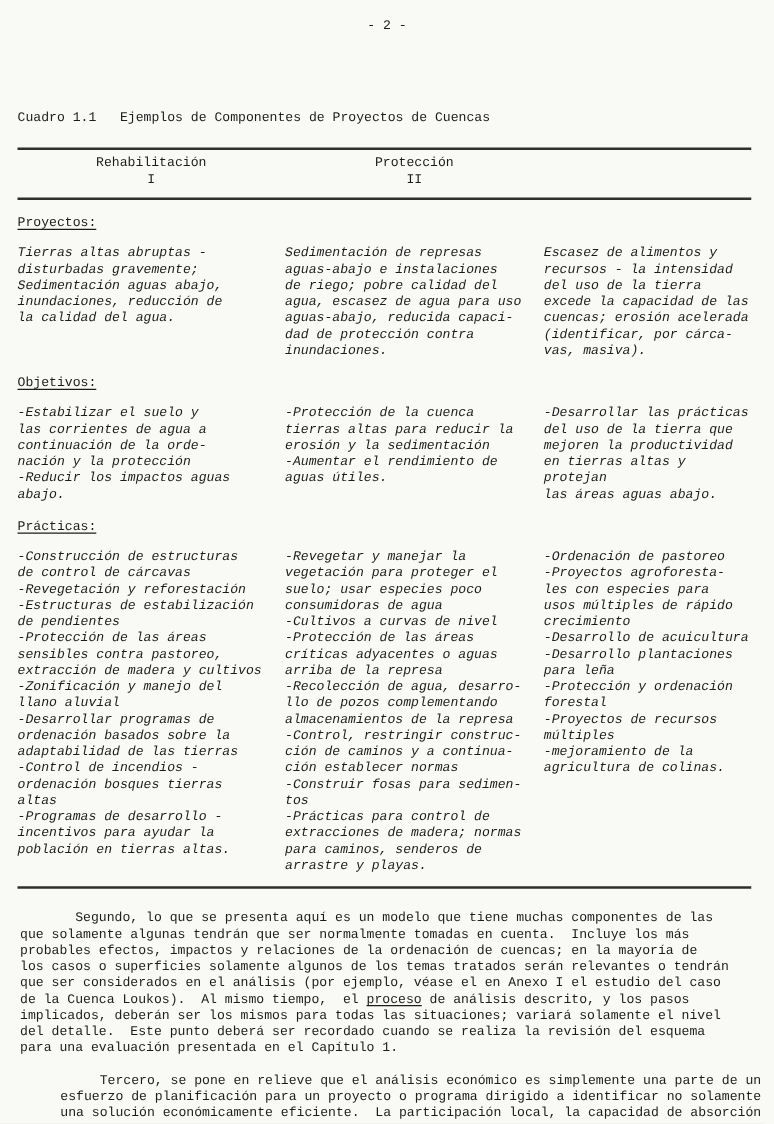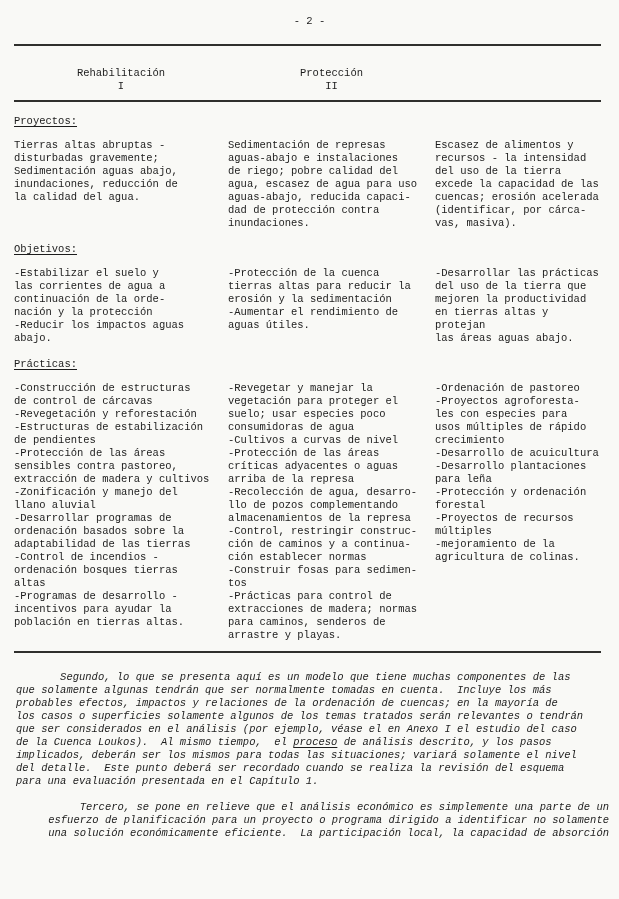--- a/index.html
+++ b/index.html
@@ -17,35 +17,36 @@
     padding-top:15px;
   }
   .page-number{text-align:center;white-space:pre;}
   .table-title{margin:61px 0 0 14px;white-space:pre;}
   .rule{border:none;border-top:2px solid #2f2f2d;width:587px;margin:0 0 0 14px;}
   .rule-top{margin-top:16px;}
   .rule-mid{margin-top:3px;}
   .rule-bottom{margin-top:9px;}
   .col-grid{display:grid;grid-template-columns:214px 207px 172px;margin-left:14px;width:593px;}
   .thead{padding:5px 0 4px 0;}
-  .thead .th{text-align:center;margin-top:16px;}
+  .thead .th{text-align:center;}
   .section-heading{margin:13px 0 0 14px;text-decoration:underline;text-underline-offset:2px;}
-  .row{margin-top:11px;}
+  .row{margin-top:11px;font-style:italic;}
   .cell{white-space:pre-wrap;padding-right:8px;}
-  .paragraph{margin:18px 10px 0 16px;white-space:pre-wrap;font-style:italic;}
+  .paragraph{margin:18px 10px 0 16px;white-space:pre-wrap;}
   .paragraph.second{margin-top:13px;text-align:right;}
   .uline{text-decoration:underline;text-underline-offset:2px;white-space:pre-wrap;}
 </style>
 </head>
 <body>
 
 <div class="page">
 
   <div class="page-number">- 2 -</div>
 
+  <div class="table-title">Cuadro 1.1   Ejemplos de Componentes de Proyectos de Cuencas</div>
 
   <hr class="rule rule-top">
 
   <div class="col-grid thead">
     <div class="th">
       <div>Rehabilitación</div>
       <div>I</div>
     </div>
     <div class="th">
       <div>Protección</div>

